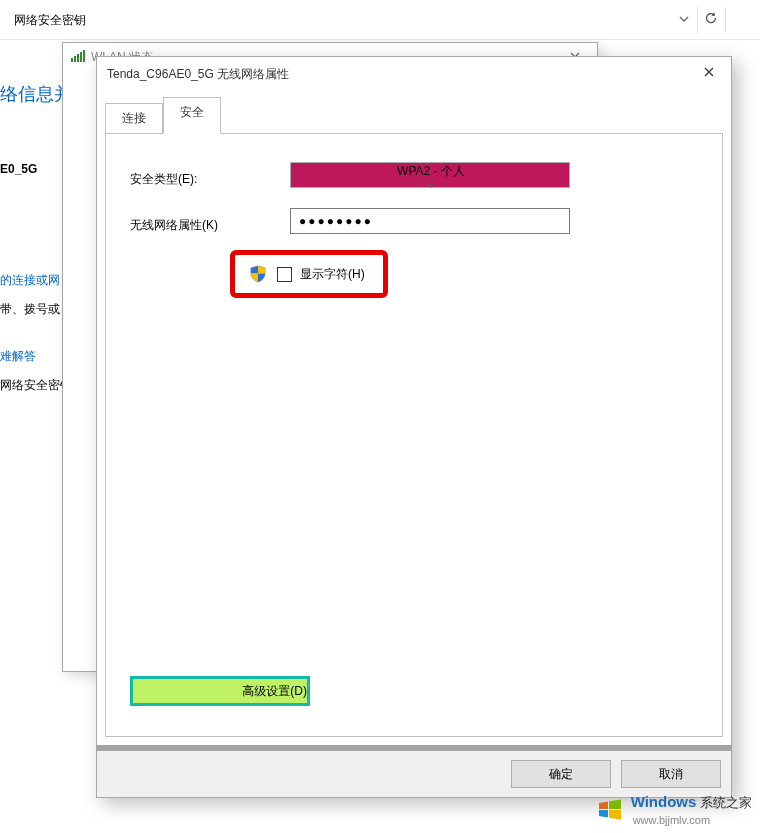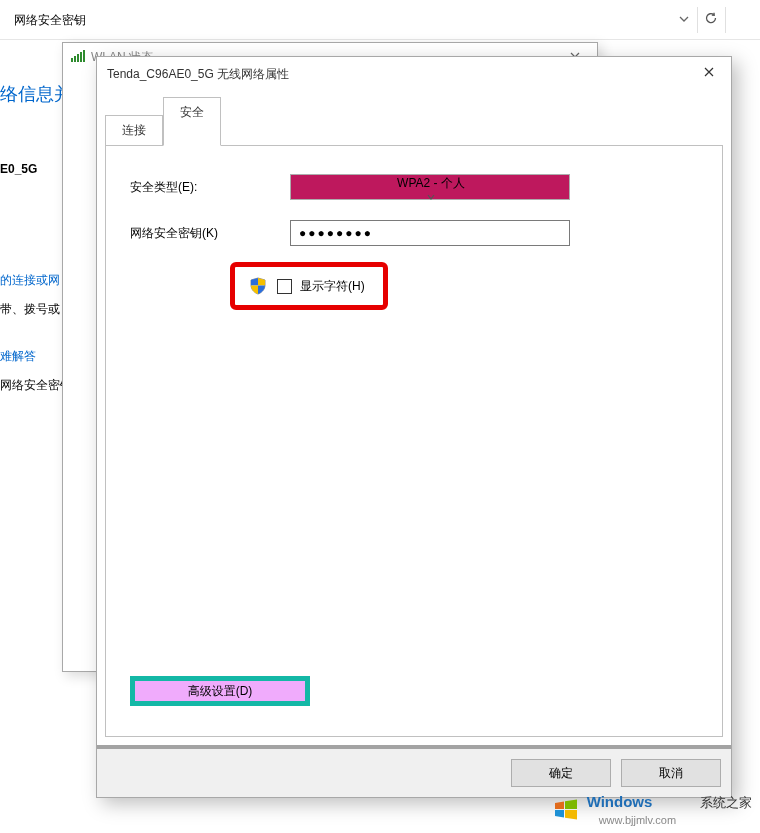--- a/index.html
+++ b/index.html
@@ -120,32 +120,32 @@
     font-size: 12px;
   }
   .tab.active {
     background: #fff;
     z-index: 2;
     border-bottom: 1px solid #fff;
     margin-bottom: -1px;
   }
   .tab.inactive {
     background: #fff;
-    margin-top: 18px;
+    margin-top: 6px;
   }
   .tab-area {
     flex: 1;
     margin: 0 8px 0 8px;
     border: 1px solid #c0c0c0;
     padding: 28px 24px 10px 24px;
     position: relative;
   }
   .form-row {
     display: flex;
-    align-items: center;
+    align-items: flex-end;
     margin-bottom: 20px;
   }
   .form-label {
     width: 160px;
     color: #000;
     font-size: 12px;
   }
   .form-control {
     flex: 1;
     max-width: 280px;
@@ -191,35 +191,35 @@
     border: 1px solid #333;
     background: #fff;
     margin-right: 8px;
     cursor: pointer;
   }
   .adv-btn {
     position: absolute;
     left: 24px;
     bottom: 30px;
     width: 180px; height: 30px;
-    background: #f0abfc;
-    border: 5px solid #14b8a6;
-    display: flex; align-items: center; justify-content: center;
+    background: #bef264;
+    border: 3px solid #14b8a6;
+    display: flex; align-items: center; justify-content: flex-end;
     cursor: pointer;
     font-size: 12px;
   }
   .dlg-buttons {
     height: 52px;
     display: flex;
     align-items: center;
     justify-content: flex-end;
     gap: 10px;
     padding: 0 10px;
     background: #f0f0f0;
-    border-top: 4px solid #a3a3a3;
+    border-top: 6px solid #a3a3a3;
     margin-top: 8px;
   }
   .win-button {
     width: 100px; height: 28px;
     background: #e1e1e1;
     border: 1px solid #adadad;
     display: flex; align-items: center; justify-content: center;
     cursor: pointer;
     font-size: 12px;
   }
@@ -227,22 +227,22 @@
   
   .watermark {
     position: absolute;
     right: 8px; bottom: 6px;
     display: flex; align-items: center;
     gap: 6px;
     color: #444;
     font-size: 13px;
   }
   .watermark .brand { color: #1e6db5; font-weight: 600; font-size: 15px; }
-  .watermark .sub { color: #333; margin-left: 44px; }
-  .watermark .url { color: #888; font-size: 11px; margin-left: 12px; }
+  .watermark .sub { color: #333; }
+  .watermark .url { color: #888; font-size: 11px; margin-left: 2px; }
   .wm-logo { width: 30px; height: 30px; }
 </style>
 </head>
 <body>
 
 <div class="addressbar">
   <span class="addr-text">网络安全密钥</span>
   <div class="addr-btn first">
     <span>
       <svg width="10" height="10" viewBox="0 0 10 10">
@@ -329,21 +329,21 @@
             <svg width="8" height="8" viewBox="0 0 8 8">
                 <path d="M1 2 L4 6 L7 2" fill="none" stroke="#555" stroke-width="1.2"></path>
               </svg>
           </span>
         </div>
       </div>
     </div>
 
 
     <div class="form-row">
-      <div class="form-label">网络安全密钥(K)</div>
+      <div class="form-label">无线网络属性(K)</div>
       <div class="form-control">
         <div class="win-text">
           <span>●●●●●●●●</span>
         </div>
       </div>
     </div>
 
     <div class="showchars-row highlight-box">
       <span class="shield-icon">
         <svg width="18" height="18" viewBox="0 0 18 18">

